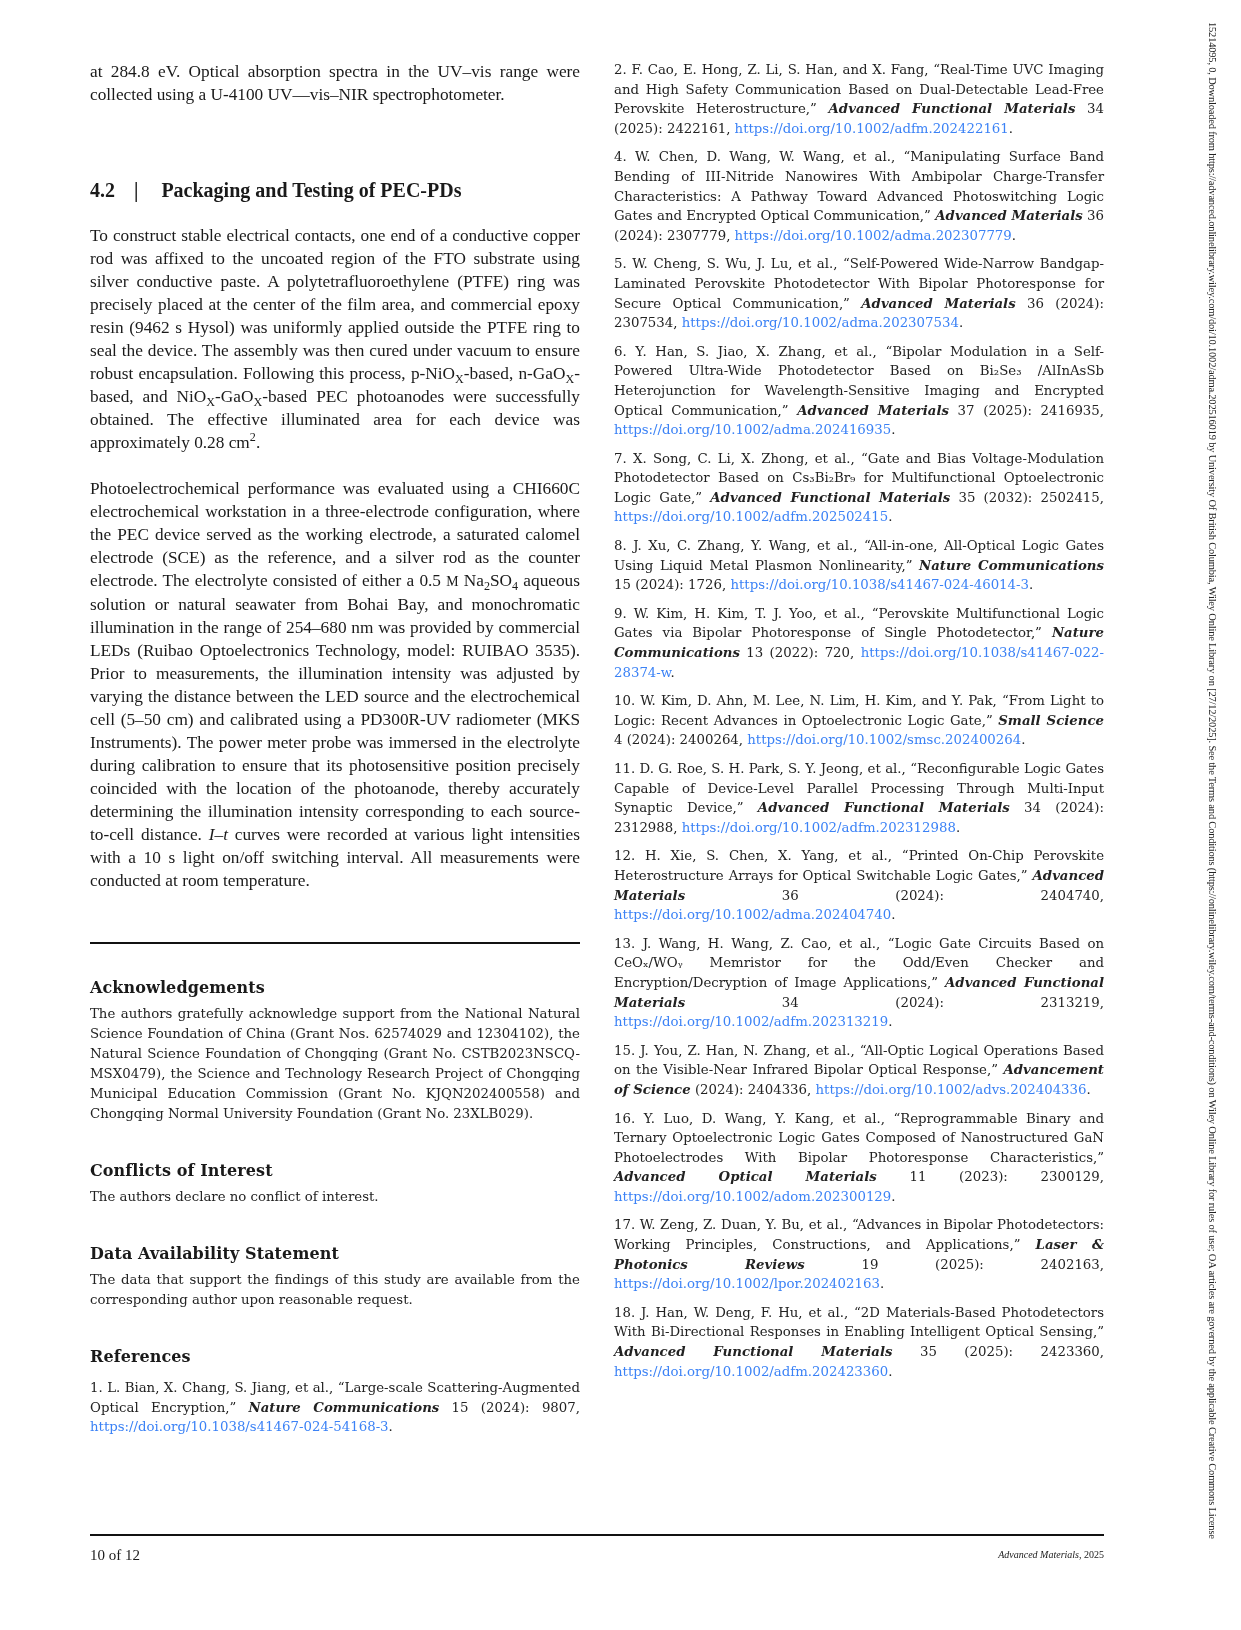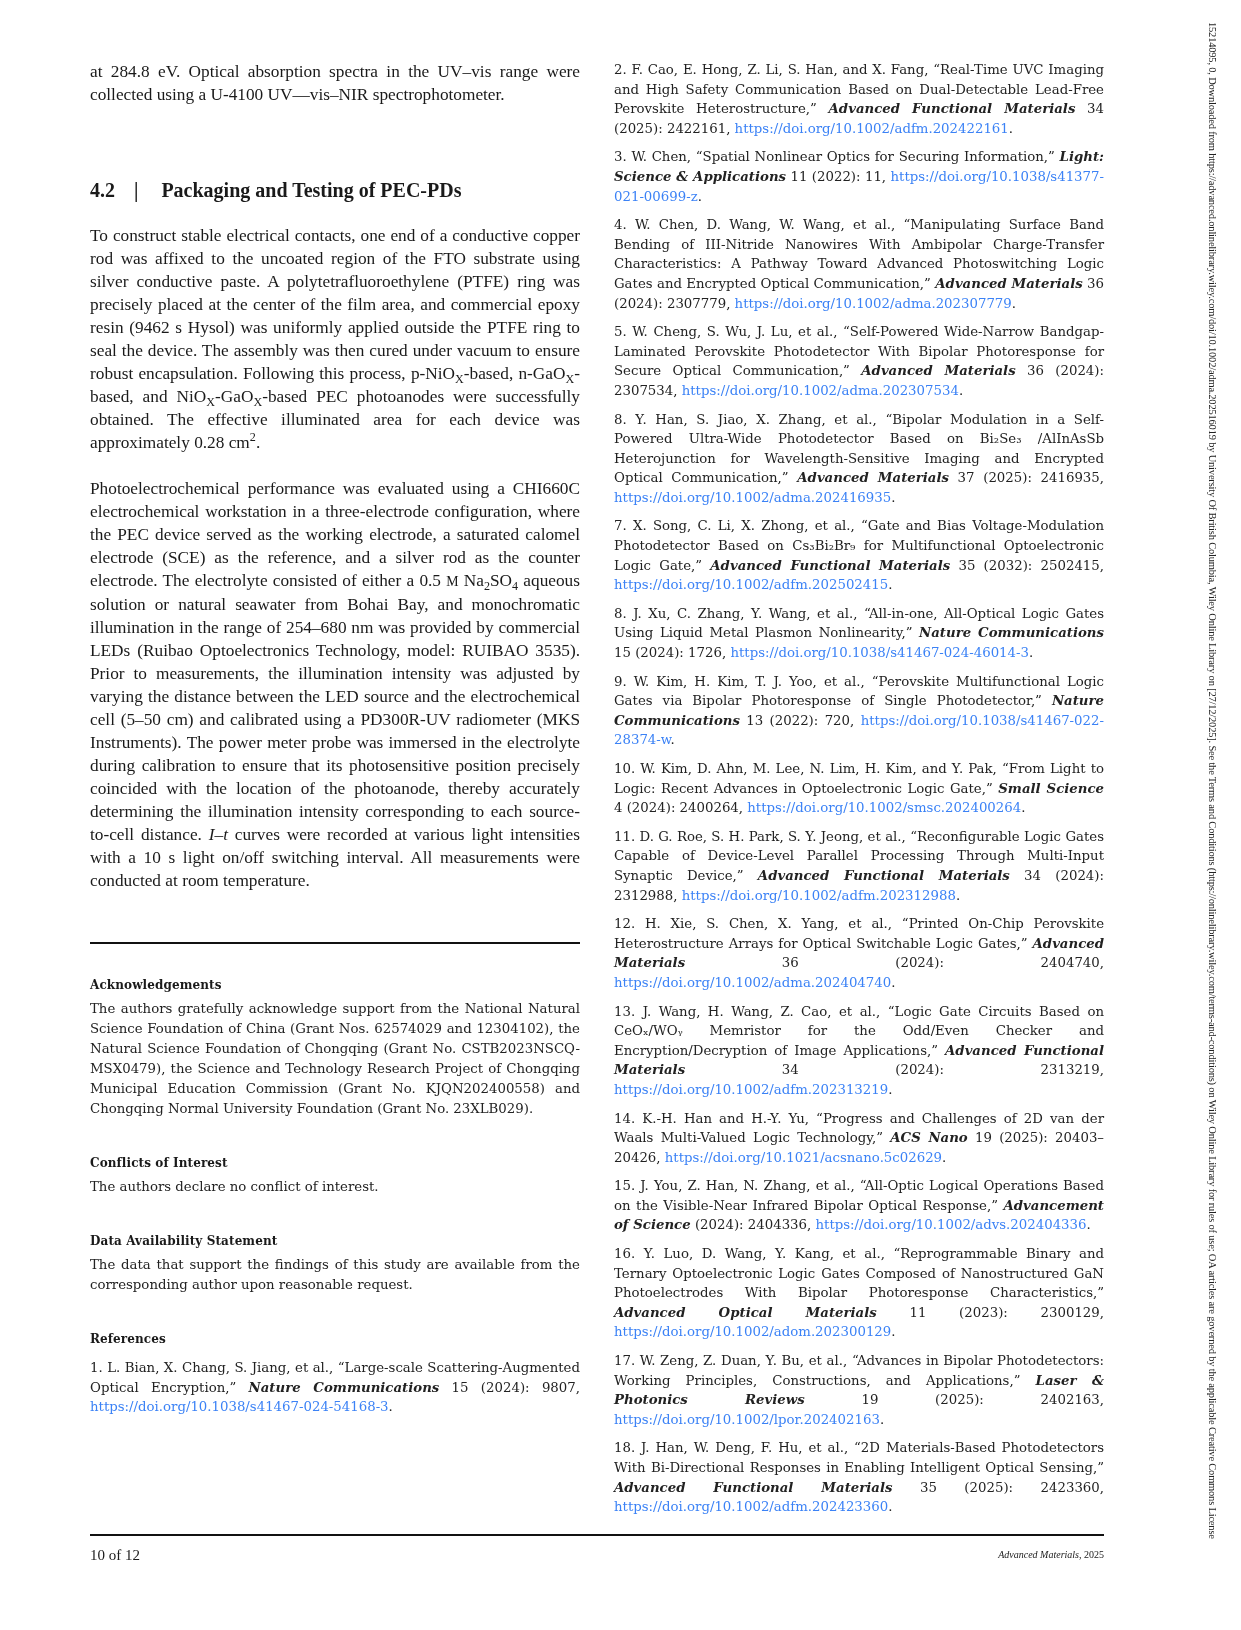--- a/index.html
+++ b/index.html
@@ -6,21 +6,21 @@
   body { width:1241px; height:1630px; position:relative; overflow:hidden; color:#1a1a1a; }
   .col { position:absolute; top:60px; }
   .col-left { left:90px; width:490px; }
   .col-right { left:614px; width:490px; }
   .body-text { font-family:"Liberation Serif", "DejaVu Serif", serif; font-size:17.3px; line-height:23px; text-align:justify; margin:0; }
   .section-h { font-family:"Liberation Serif", serif; font-weight:bold; font-size:20px; margin:73px 0 22px 0; }
   .section-h .num { margin-right:14px; }
   .section-h .bar { margin-right:18px; }
   .para-gap { height:23px; }
   .rule { border-top:2px solid #111; margin:50px 0 34px 0; width:490px; }
-  .sub-h { font-family:"DejaVu Serif", serif; font-weight:bold; font-size:12px; margin:0 0 7px 0; letter-spacing:0.1px; }
+  .sub-h { font-family:"DejaVu Serif", serif; font-weight:bold; font-size:16px; margin:0 0 7px 0; letter-spacing:0.1px; }
   .small-text { font-family:"DejaVu Serif", serif; font-size:13.3px; line-height:20px; text-align:justify; margin:0 0 37px 0; color:#222; }
   .ref { font-family:"DejaVu Serif", serif; font-size:13.3px; line-height:19.6px; text-align:justify; margin:0 0 9px 0; color:#222; }
   .ref i { font-style:italic; font-weight:600; }
   .ref a { color:#3b82f6; text-decoration:none; }
   sub, sup { font-size:70%; line-height:0; }
   .footer-rule { position:absolute; left:90px; top:1534px; width:1014px; border-top:2px solid #111; }
   .footer-left { position:absolute; left:90px; top:1547px; font-family:"Liberation Serif", serif; font-size:15px; }
   .footer-right { position:absolute; right:137px; top:1549px; font-family:"Liberation Serif", serif; font-size:10px; }
   .footer-right i { font-style:italic; }
   .side-note { position:absolute; left:1218px; top:22px; width:1590px; height:14px; transform-origin:0 0; transform:rotate(90deg); font-family:"Liberation Serif", serif; font-size:10.5px; white-space:nowrap; color:#222; letter-spacing:-0.2px; }
@@ -52,32 +52,30 @@
   <div class="sub-h">Data Availability Statement</div>
   <p class="small-text">The data that support the findings of this study are available from the corresponding author upon reasonable request.</p>
 
   <div class="sub-h" style="margin-bottom:12px">References</div>
   <p class="ref"><span>1. L. Bian, X. Chang, S. Jiang, et al., “Large-scale Scattering-Augmented Optical Encryption,” </span><i>Nature Communications</i><span> 15 (2024): 9807, </span><a href="#">https://doi.org/10.1038/s41467-024-54168-3</a><span>.</span></p>
 </div>
 
 <div class="col col-right">
   <div id="ref-list">
     <p class="ref"><span>2. F. Cao, E. Hong, Z. Li, S. Han, and X. Fang, “Real-Time UVC Imaging and High Safety Communication Based on Dual-Detectable Lead-Free Perovskite Heterostructure,” </span><i>Advanced Functional Materials</i><span> 34 (2025): 2422161, </span><a href="#">https://doi.org/10.1002/adfm.202422161</a><span>.</span></p>
-    <p class="ref"><span>3. W. Chen, “Spatial Nonlinear Optics for Securing Information,” </span><i>Light: Science &amp; Applications</i><span> 11 (2022): 11, </span><a href="#">https://doi.org/10.1038/s41377-021-00699-z</a><span>.</span></p>
     <p class="ref"><span>4. W. Chen, D. Wang, W. Wang, et al., “Manipulating Surface Band Bending of III-Nitride Nanowires With Ambipolar Charge-Transfer Characteristics: A Pathway Toward Advanced Photoswitching Logic Gates and Encrypted Optical Communication,” </span><i>Advanced Materials</i><span> 36 (2024): 2307779, </span><a href="#">https://doi.org/10.1002/adma.202307779</a><span>.</span></p>
     <p class="ref"><span>5. W. Cheng, S. Wu, J. Lu, et al., “Self-Powered Wide-Narrow Bandgap-Laminated Perovskite Photodetector With Bipolar Photoresponse for Secure Optical Communication,” </span><i>Advanced Materials</i><span> 36 (2024): 2307534, </span><a href="#">https://doi.org/10.1002/adma.202307534</a><span>.</span></p>
-    <p class="ref"><span>8. Y. Han, S. Jiao, X. Zhang, et al., “Bipolar Modulation in a Self-Powered Ultra-Wide Photodetector Based on Bi₂Se₃ /AlInAsSb Heterojunction for Wavelength-Sensitive Imaging and Encrypted Optical Communication,” </span><i>Advanced Materials</i><span> 37 (2025): 2416935, </span><a href="#">https://doi.org/10.1002/adma.202416935</a><span>.</span></p>
+    <p class="ref"><span>6. Y. Han, S. Jiao, X. Zhang, et al., “Bipolar Modulation in a Self-Powered Ultra-Wide Photodetector Based on Bi₂Se₃ /AlInAsSb Heterojunction for Wavelength-Sensitive Imaging and Encrypted Optical Communication,” </span><i>Advanced Materials</i><span> 37 (2025): 2416935, </span><a href="#">https://doi.org/10.1002/adma.202416935</a><span>.</span></p>
     <p class="ref"><span>7. X. Song, C. Li, X. Zhong, et al., “Gate and Bias Voltage-Modulation Photodetector Based on Cs₃Bi₂Br₉ for Multifunctional Optoelectronic Logic Gate,” </span><i>Advanced Functional Materials</i><span> 35 (2032): 2502415, </span><a href="#">https://doi.org/10.1002/adfm.202502415</a><span>.</span></p>
     <p class="ref"><span>8. J. Xu, C. Zhang, Y. Wang, et al., “All-in-one, All-Optical Logic Gates Using Liquid Metal Plasmon Nonlinearity,” </span><i>Nature Communications</i><span> 15 (2024): 1726, </span><a href="#">https://doi.org/10.1038/s41467-024-46014-3</a><span>.</span></p>
     <p class="ref"><span>9. W. Kim, H. Kim, T. J. Yoo, et al., “Perovskite Multifunctional Logic Gates via Bipolar Photoresponse of Single Photodetector,” </span><i>Nature Communications</i><span> 13 (2022): 720, </span><a href="#">https://doi.org/10.1038/s41467-022-28374-w</a><span>.</span></p>
     <p class="ref"><span>10. W. Kim, D. Ahn, M. Lee, N. Lim, H. Kim, and Y. Pak, “From Light to Logic: Recent Advances in Optoelectronic Logic Gate,” </span><i>Small Science</i><span> 4 (2024): 2400264, </span><a href="#">https://doi.org/10.1002/smsc.202400264</a><span>.</span></p>
     <p class="ref"><span>11. D. G. Roe, S. H. Park, S. Y. Jeong, et al., “Reconfigurable Logic Gates Capable of Device-Level Parallel Processing Through Multi-Input Synaptic Device,” </span><i>Advanced Functional Materials</i><span> 34 (2024): 2312988, </span><a href="#">https://doi.org/10.1002/adfm.202312988</a><span>.</span></p>
     <p class="ref"><span>12. H. Xie, S. Chen, X. Yang, et al., “Printed On-Chip Perovskite Heterostructure Arrays for Optical Switchable Logic Gates,” </span><i>Advanced Materials</i><span> 36 (2024): 2404740, </span><a href="#">https://doi.org/10.1002/adma.202404740</a><span>.</span></p>
     <p class="ref"><span>13. J. Wang, H. Wang, Z. Cao, et al., “Logic Gate Circuits Based on CeOₓ/WOᵧ Memristor for the Odd/Even Checker and Encryption/Decryption of Image Applications,” </span><i>Advanced Functional Materials</i><span> 34 (2024): 2313219, </span><a href="#">https://doi.org/10.1002/adfm.202313219</a><span>.</span></p>
-    <p class="ref"><span>14. K.-H. Han and H.-Y. Yu, “Progress and Challenges of 2D van der Waals Multi-Valued Logic Technology,” </span><i>ACS Nano</i><span> 19 (2025): 20403–20426, </span><a href="#">https://doi.org/10.1021/acsnano.5c02629</a><span>.</span></p>
     <p class="ref"><span>15. J. You, Z. Han, N. Zhang, et al., “All-Optic Logical Operations Based on the Visible-Near Infrared Bipolar Optical Response,” </span><i>Advancement of Science</i><span> (2024): 2404336, </span><a href="#">https://doi.org/10.1002/advs.202404336</a><span>.</span></p>
     <p class="ref"><span>16. Y. Luo, D. Wang, Y. Kang, et al., “Reprogrammable Binary and Ternary Optoelectronic Logic Gates Composed of Nanostructured GaN Photoelectrodes With Bipolar Photoresponse Characteristics,” </span><i>Advanced Optical Materials</i><span> 11 (2023): 2300129, </span><a href="#">https://doi.org/10.1002/adom.202300129</a><span>.</span></p>
     <p class="ref"><span>17. W. Zeng, Z. Duan, Y. Bu, et al., “Advances in Bipolar Photodetectors: Working Principles, Constructions, and Applications,” </span><i>Laser &amp; Photonics Reviews</i><span> 19 (2025): 2402163, </span><a href="#">https://doi.org/10.1002/lpor.202402163</a><span>.</span></p>
     <p class="ref"><span>18. J. Han, W. Deng, F. Hu, et al., “2D Materials-Based Photodetectors With Bi-Directional Responses in Enabling Intelligent Optical Sensing,” </span><i>Advanced Functional Materials</i><span> 35 (2025): 2423360, </span><a href="#">https://doi.org/10.1002/adfm.202423360</a><span>.</span></p>
   </div>
 </div>
 
 <div class="footer-rule"></div>
 <div class="footer-left">10 of 12</div>
 <div class="footer-right"><i>Advanced Materials</i><span>, 2025</span></div>

